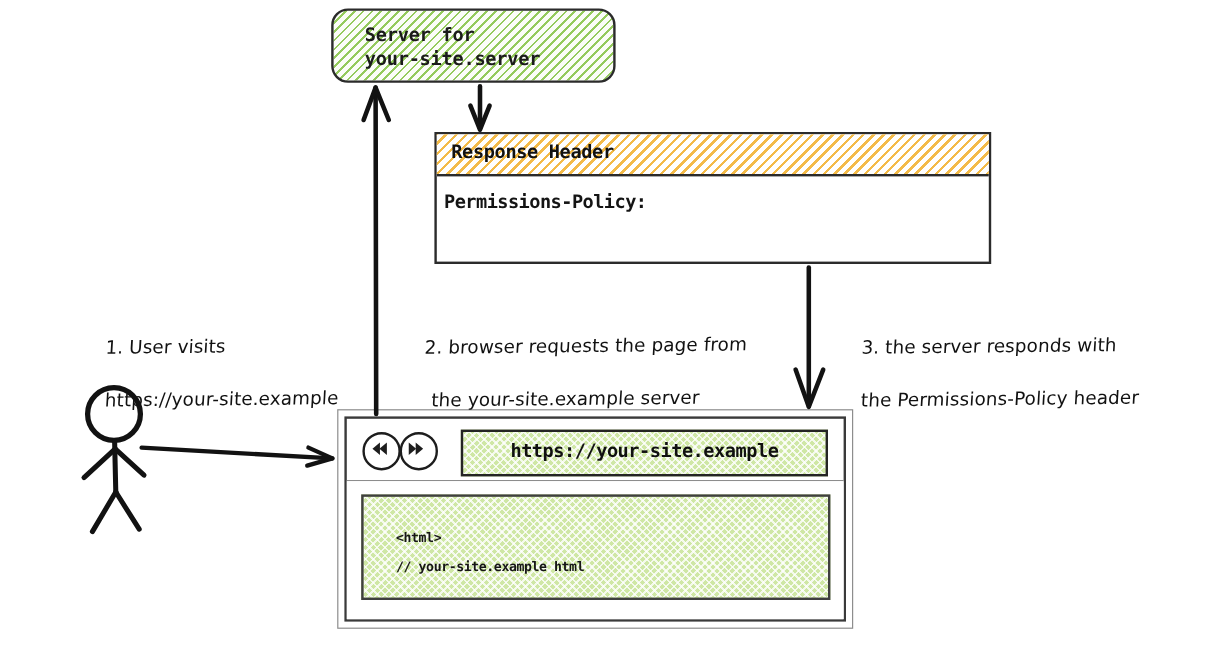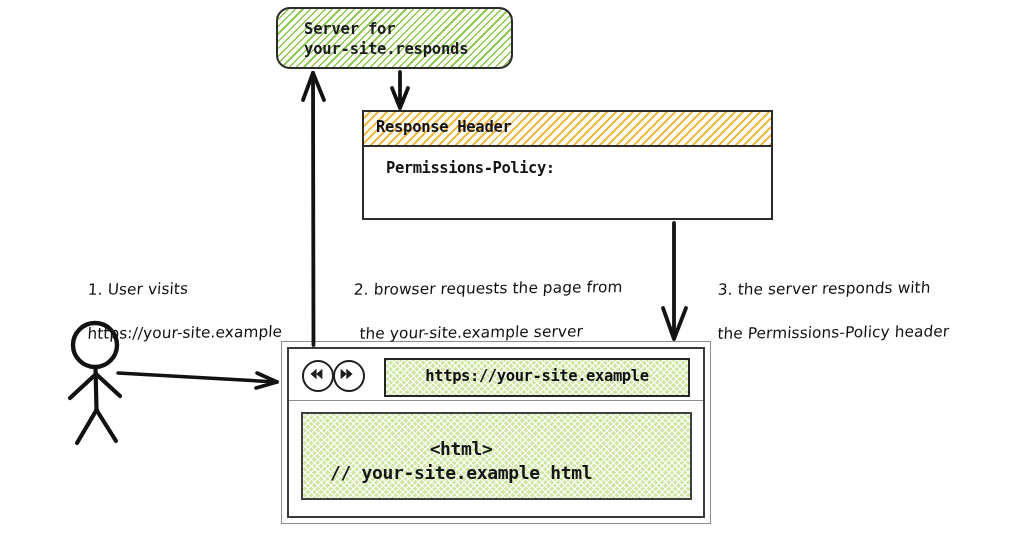--- a/index.html
+++ b/index.html
@@ -87,21 +87,21 @@
     color: #1b1b1b;
     font-weight: 700;
     white-space: pre;
     letter-spacing: -0.2px;
   }
 
   
   #response-card {
     left: 362px;
     top: 110px;
-    width: 411px;
+    width: 464px;
     height: 110px;
     border: 2px solid #2b2b2b;
     background: #ffffff;
   }
   #response-card-title-bar {
     position: absolute;
     left: 0;
     top: 0;
     right: 0;
     height: 33px;
@@ -118,21 +118,21 @@
     color: #121212;
     letter-spacing: -0.3px;
     white-space: nowrap;
   }
   #response-card-body {
     position: absolute;
     left: 0;
     top: 33px;
     right: 0;
     bottom: 0;
-    padding: 11px 10px 0 22px;
+    padding: 11px 10px 0 6px;
   }
   #response-card-body .code-line {
     font-family: "DejaVu Sans Mono", monospace;
     font-size: 15.5px;
     line-height: 25px;
     color: #141414;
     font-weight: 700;
     letter-spacing: -0.45px;
     white-space: pre;
   }
@@ -209,28 +209,27 @@
     position: absolute;
     left: 12px;
     top: 11px;
     width: 387px;
     height: 84px;
     border: 2.2px solid #3f3f3f;
     overflow: hidden;
   }
   #page-content .code-line {
     font-family: "DejaVu Sans Mono", monospace;
-    font-size: 18px;
+    font-size: 11px;
     line-height: 24px;
     font-weight: 700;
     color: #161616;
     letter-spacing: -0.35px;
     white-space: pre;
     position: relative;
-    text-align: center;
   }
   #page-content-text {
     position: absolute;
     left: 27px;
     top: 23px;
   }
 
   
   .annotation {
     font-family: "DejaVu Sans", sans-serif;
@@ -259,21 +258,21 @@
     pointer-events: none;
   }
 </style>
 </head>
 <body>
 
 <div id="stage">
 
   <div class="abs hatch-green" id="server-node">
     <div class="node-text">Server for</div>
-    <div class="node-text" style="top:30px;">your-site.responds</div>
+    <div class="node-text" style="top:30px;">your-site.server</div>
   </div>
 
   <div class="abs" id="response-card">
     <div id="response-card-title-bar" class="hatch-orange">
       <div id="response-card-title">Response Header</div>
     </div>
     <div id="response-card-body">
       <div class="code-line">Permissions-Policy:</div>
     </div>
   </div>

